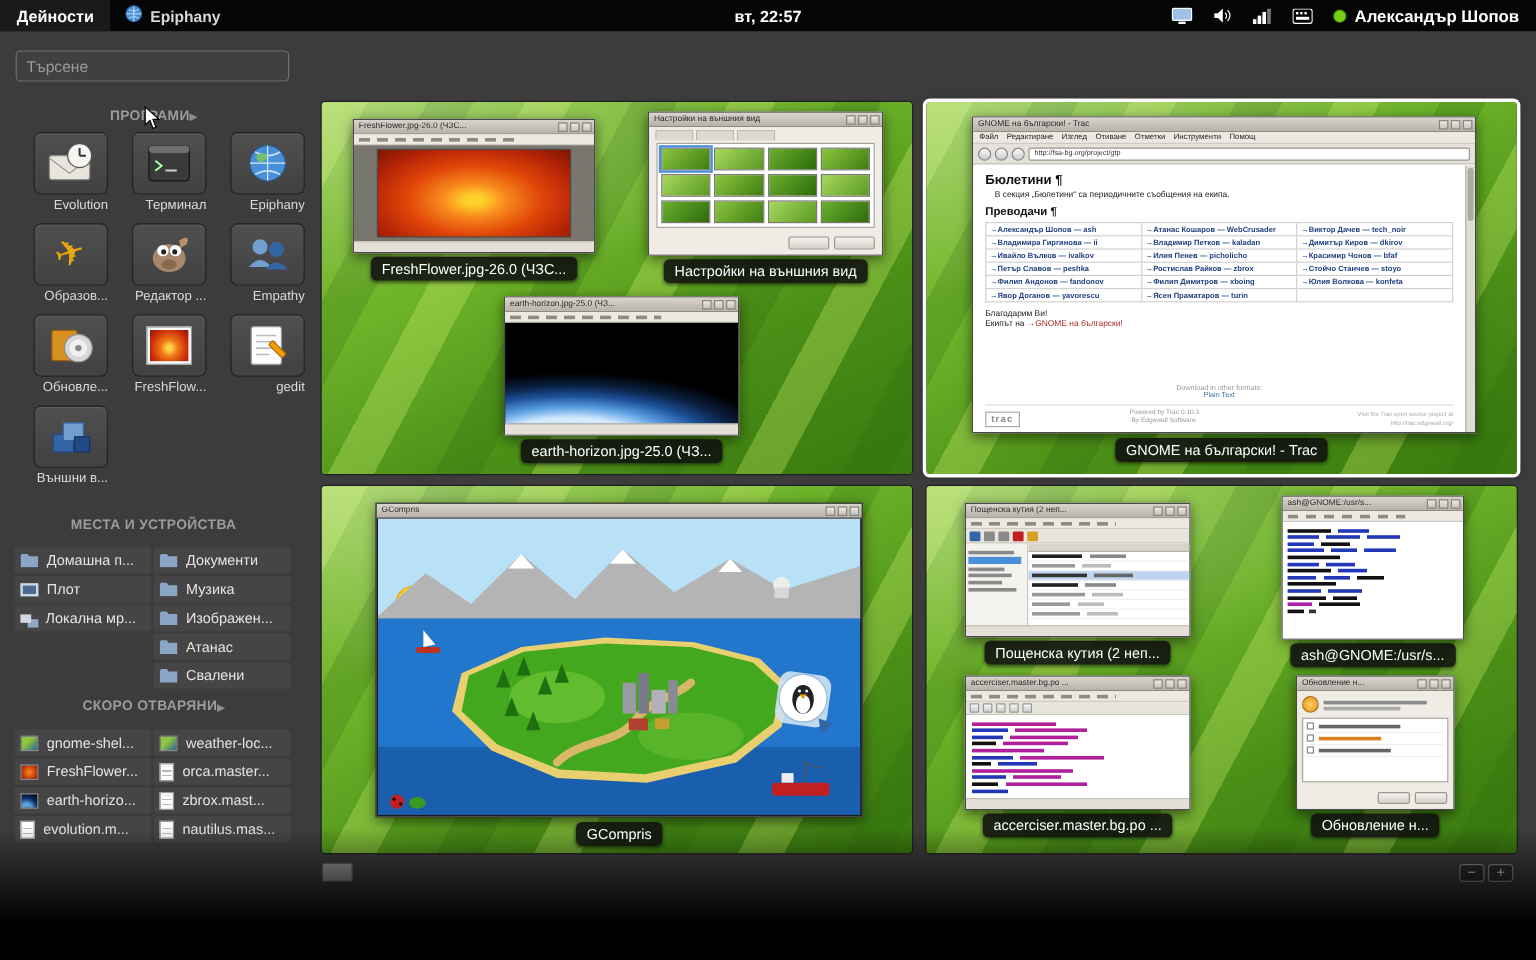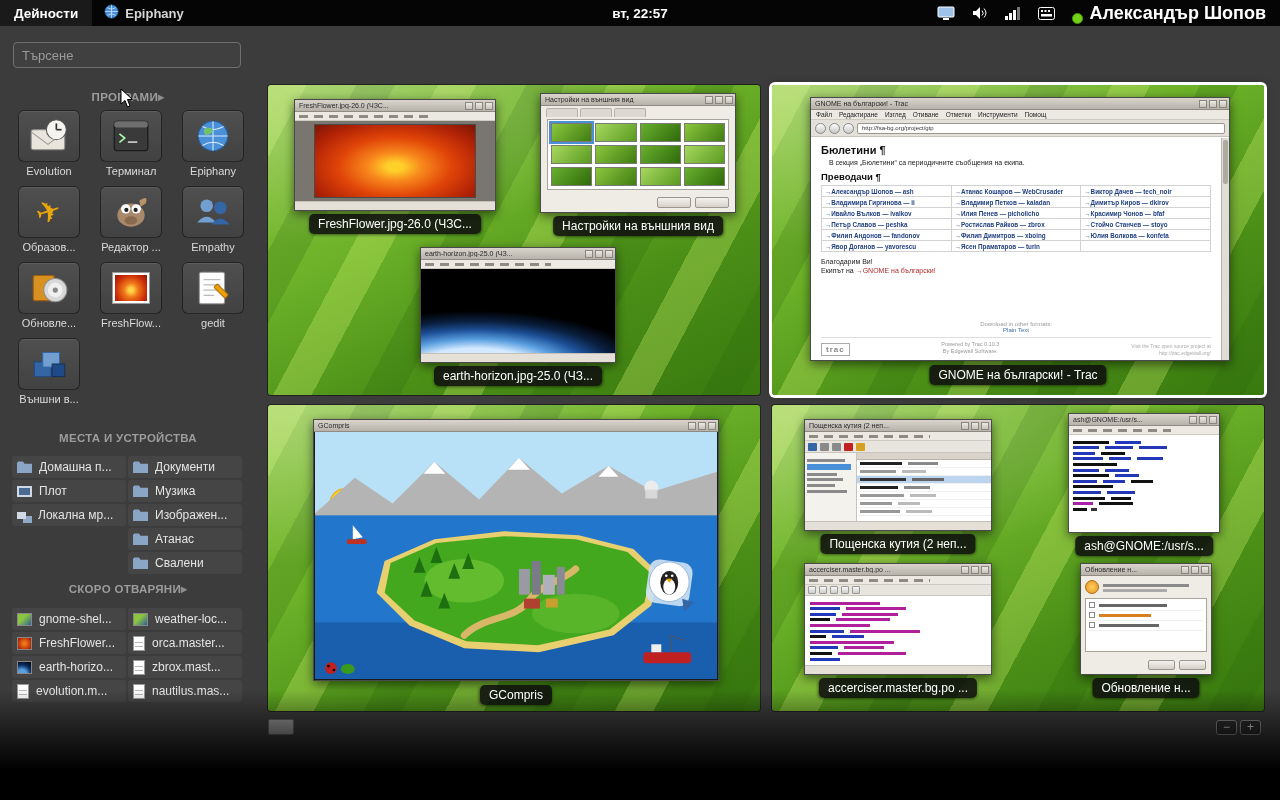--- a/index.html
+++ b/index.html
@@ -9,33 +9,33 @@
     background:linear-gradient(180deg, rgba(0,0,0,0) 0%, rgba(0,0,0,0.55) 40%, #000 72%); pointer-events:none; }
 
   
   .topbar { position:absolute; top:0; left:0; right:0; height:26px; background:#050505; color:#fff; z-index:50; }
   .tb-left { display:flex; align-items:center; height:26px; }
   .activities { padding:0 14px; font-weight:700; font-size:13.5px; height:26px; display:flex; align-items:center; background:#1a1a1a; }
   .appmenu { display:flex; align-items:center; gap:6px; padding:0 12px; color:#d6d6d6; font-weight:700; font-size:13px; height:26px; }
   .tb-clock { position:absolute; left:50%; top:0; transform:translateX(-50%); height:26px; display:flex; align-items:center; font-weight:700; font-size:13.5px; }
   .tb-right { position:absolute; right:0; top:0; height:26px; display:flex; align-items:center; gap:17px; padding-right:14px; }
   .sysicon { display:flex; align-items:center; height:26px; }
-  .usermenu { display:flex; align-items:flex-end; gap:7px; font-weight:700; font-size:18px; }
+  .usermenu { display:flex; align-items:center; gap:7px; font-weight:700; font-size:14px; }
   .dot { width:11px; height:11px; border-radius:50%; background:#73d216; border:1px solid #4e9a06; }
 
   
   .search { position:absolute; left:13px; top:42px; width:228px; height:26px; background:#404040;
     border:1px solid #6f6f6f; border-radius:4px; color:#cfcfcf; font-size:13px; padding:0 8px; outline:none;
     font-family:"Liberation Sans", sans-serif; }
   .search::placeholder { color:#9a9a9a; }
   .sechead { position:absolute; left:14px; width:228px; display:flex; justify-content:center; align-items:center;
     color:#9c9c9c; font-size:11.5px; font-weight:700; letter-spacing:0.3px; }
   .exp { color:#8d8d8d; font-size:12px; cursor:pointer; }
   .appgrid { position:absolute; left:8px; top:110px; width:246px; display:grid; grid-template-columns:repeat(3,1fr); row-gap:9px; }
-  .apptile { display:flex; flex-direction:column; align-items:center; cursor:pointer; }
+  .apptile { display:flex; flex-direction:column; align-items:flex-end; cursor:pointer; }
   .ticon { width:62px; height:52px; border-radius:6px; border:1px solid rgba(0,0,0,0.5);
     background:linear-gradient(180deg, rgba(255,255,255,0.10), rgba(255,255,255,0.03));
     box-shadow:inset 0 1px 0 rgba(255,255,255,0.08); display:flex; align-items:center; justify-content:center; }
   .tlabel { margin-top:3px; font-size:11px; color:#dadada; max-width:76px; white-space:nowrap; overflow:hidden; }
   .plane { font-size:30px; color:#e8a60a; display:inline-block; transform:rotate(-18deg); line-height:1; }
   .pic { width:38px; height:32px; background:#fff; border:1px solid #999; padding:2px; display:block; }
   .pic i { display:block; width:100%; height:100%; }
   .fl-img { background:radial-gradient(circle at 50% 58%, #ffd24a 0 10%, #f07818 32%, #c82808 72%, #8a1c04 100%); }
   .ea-img { background:radial-gradient(circle at 30% 115%, #9fd0ff 0 24%, #2a66b8 42%, #0b2f66 58%, #000 78%); }
 

